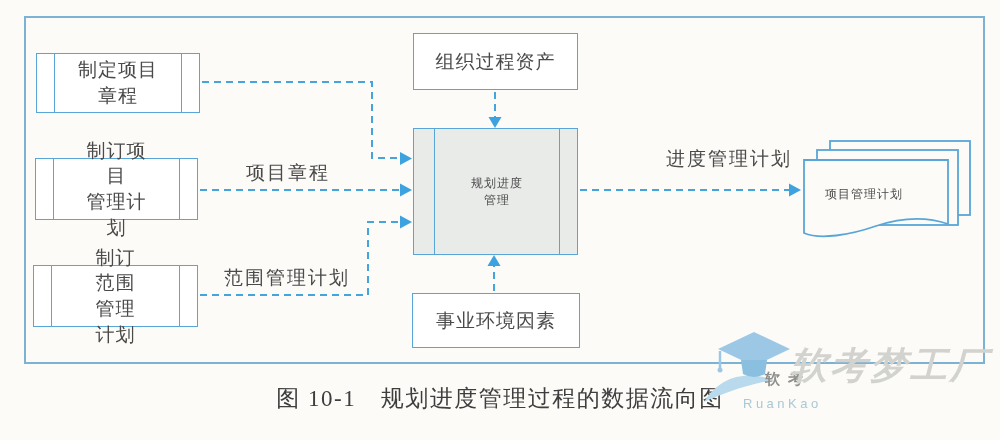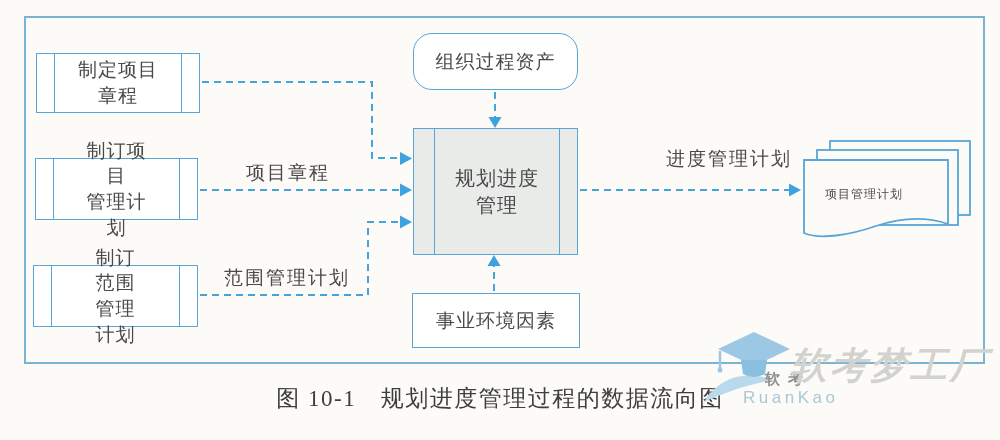--- a/index.html
+++ b/index.html
@@ -56,22 +56,22 @@
     position:absolute;left:790px;top:341px;
     font-size:37px;font-weight:bold;color:#d2d2cf;letter-spacing:3px;
     white-space:nowrap;
     font-style:italic;
   }
   .wm-cn{
     position:absolute;left:751px;top:370px;
     font-size:15px;font-weight:bold;color:#8f8f8c;letter-spacing:8px;margin-left:14px;
   }
   .wm-en{
-    position:absolute;left:743px;top:388px;
-    font-size:17px;color:#a9c8d5;letter-spacing:3.5px;
+    position:absolute;left:743px;top:396px;
+    font-size:13px;color:#a9c8d5;letter-spacing:3.5px;
   }
   .wm-logo{position:absolute;left:702px;top:328px;}
 </style>
 </head>
 <body>
 
 <div id="canvas">
 
   <div class="frame"></div>
 
@@ -120,29 +120,29 @@
 
   <div class="box" style="left:33px;top:265px;width:165px;height:62px;gap:37px;">
     <div class="bar-l"></div>
     <div class="box-content">
       <span>制订范围</span>
       <span>管理计划</span>
     </div>
     <div class="bar-r"></div>
   </div>
 
-  <div class="box" style="left:413px;top:33px;width:165px;height:57px;border-radius:19px;">
+  <div class="box" style="left:413px;top:33px;width:165px;height:57px;">
     <div class="box-content">
       <span>组织过程资产</span>
     </div>
   </div>
 
   <div class="box central" style="left:413px;top:128px;width:165px;height:127px;">
     <div class="bar-l" style="width:20px;"></div>
-    <div class="box-content" style="font-size:20px;">
+    <div class="box-content" style="font-size:12px;">
       <span>规划进度</span>
       <span>管理</span>
     </div>
     <div class="bar-r"></div>
   </div>
 
   <div class="box" style="left:412px;top:293px;width:168px;height:55px;">
     <div class="box-content">
       <span>事业环境因素</span>
     </div>

